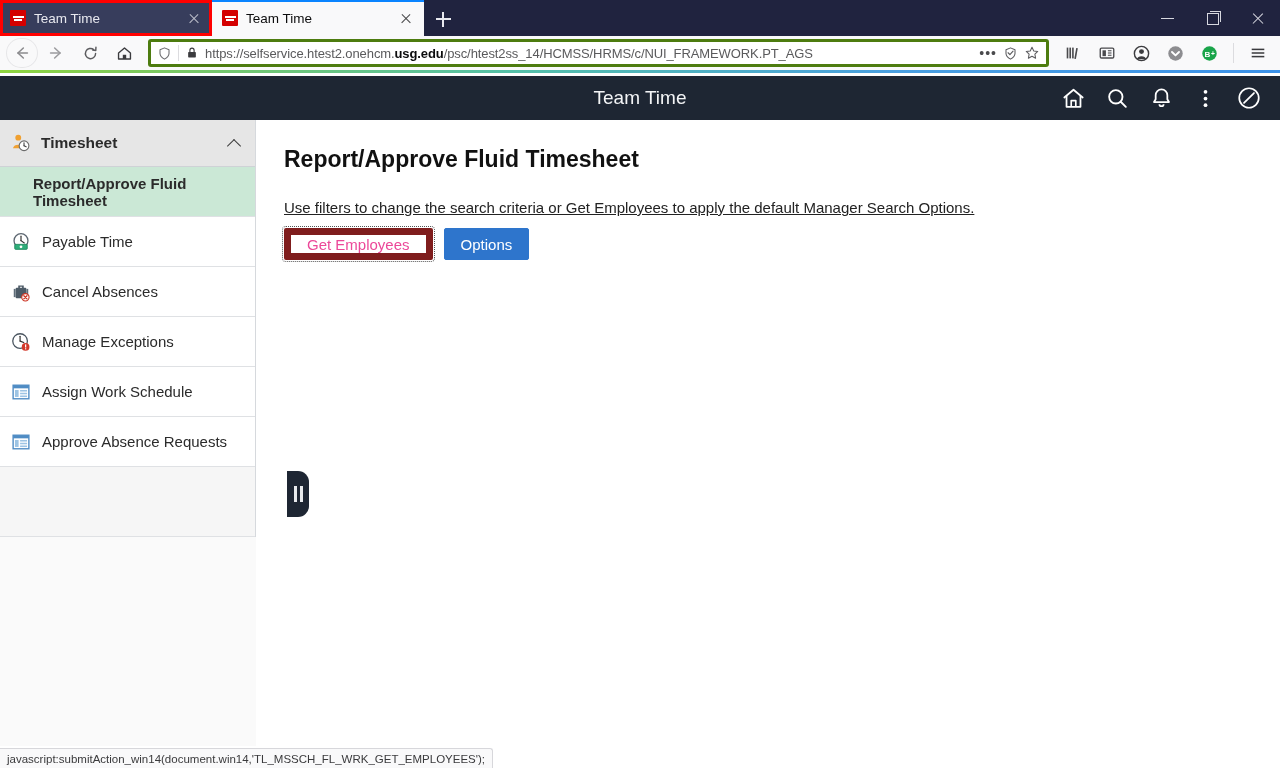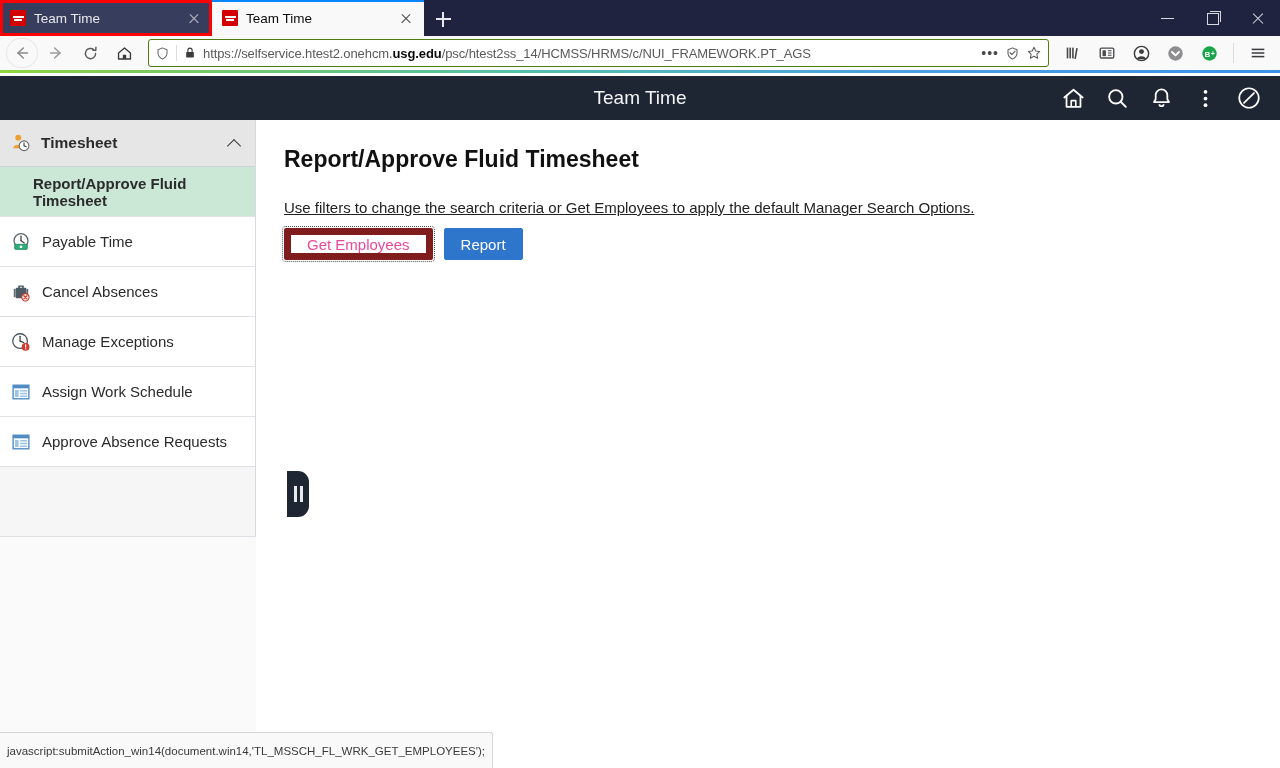--- a/index.html
+++ b/index.html
@@ -89,21 +89,21 @@
     padding: 0 6px; gap: 2px; border-bottom: none;
   }
   .navbtn {
     width: 32px; height: 30px; display: flex; align-items: center;
     justify-content: center; color: #6b6b6d; position: relative;
     border-radius: 16px; flex: none;
   }
   .navbtn.ring { box-shadow: 0 0 0 1px #e6e6e8 inset; }
   .urlbar {
     flex: 1; height: 28px; margin: 0 6px; background: #fff;
-    border: 1px solid #4d7c0f; border-radius: 3px;
+    border: 3px solid #4d7c0f; border-radius: 3px;
     display: flex; align-items: center; padding: 0 6px; gap: 6px;
     min-width: 0;
   }
   .url-sep { width: 1px; height: 16px; background: #dcdcdf; flex: none; }
   .url-text {
     flex: 1; font-size: 13px; color: #5a5a5c; white-space: nowrap;
     overflow: hidden; min-width: 0; letter-spacing: -0.1px;
   }
   .url-text b { color: #0c0c0d; font-weight: 700; }
   .url-icon { flex: none; display: flex; align-items: center; }
@@ -191,21 +191,21 @@
     height: 32px; border-radius: 2px; font-size: 15px; padding: 0 16px;
     display: inline-flex; align-items: center; justify-content: center;
   }
   .btn-outline {
     background: #fff; color: #ec4899; border: 7px solid #7f1d1d;
     outline: 1px dotted #555; outline-offset: 1px;
   }
   .btn-primary { background: #2e75cc; color: #fff; border: 1px solid #2e75cc; }
 
   .statusbar {
-    position: absolute; left: 0; bottom: 0; height: 36px;
+    position: absolute; left: 0; bottom: 0; height: 20px;
     background: #f9f9fa; border-top: 1px solid #d7d7db;
     border-right: 1px solid #d7d7db;
     display: flex; align-items: center; padding: 0 7px;
     font-size: 11.5px; color: #3a3a3c; white-space: nowrap;
     border-radius: 0 3px 0 0;
   }
 </style>
 </head>
 <body>
 
@@ -487,20 +487,20 @@
       <div class="collapse-handle">
         <i></i>
           <i></i>
       </div>
 
       <div class="content">
         <div class="page-title">Report/Approve Fluid Timesheet</div>
         <div class="page-desc">Use filters to change the search criteria or Get Employees to apply the default Manager Search Options.</div>
         <div class="btnrow">
           <button class="btn btn-outline">Get Employees</button>
-          <button class="btn btn-primary">Report</button>
+          <button class="btn btn-primary">Options</button>
         </div>
       </div>
     </div>
   </div>
 
   <div class="statusbar">javascript:submitAction_win14(document.win14,'TL_MSSCH_FL_WRK_GET_EMPLOYEES');</div>
 </div>
 
 </body></html>

